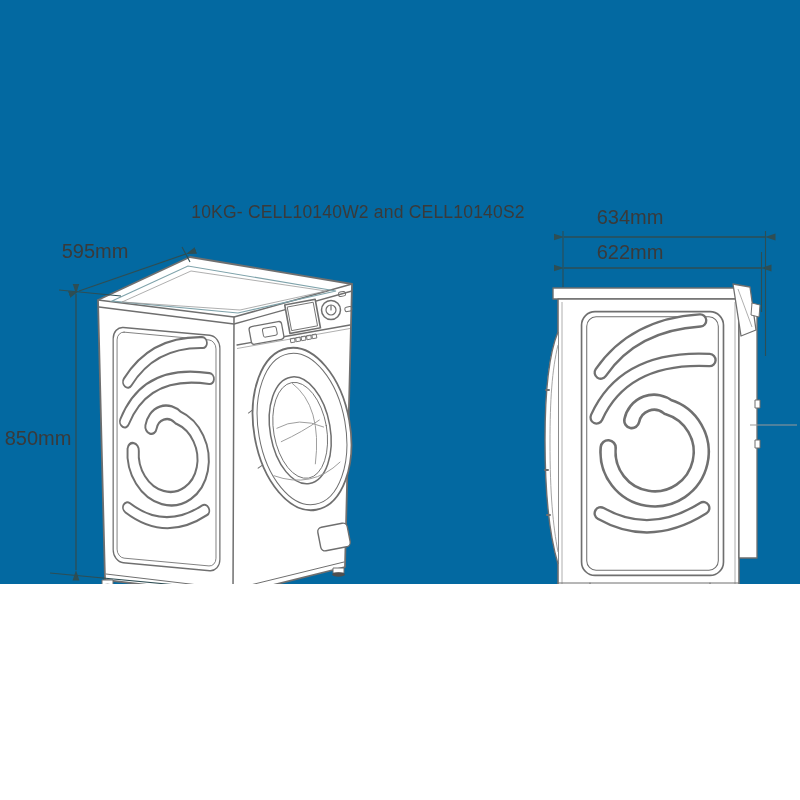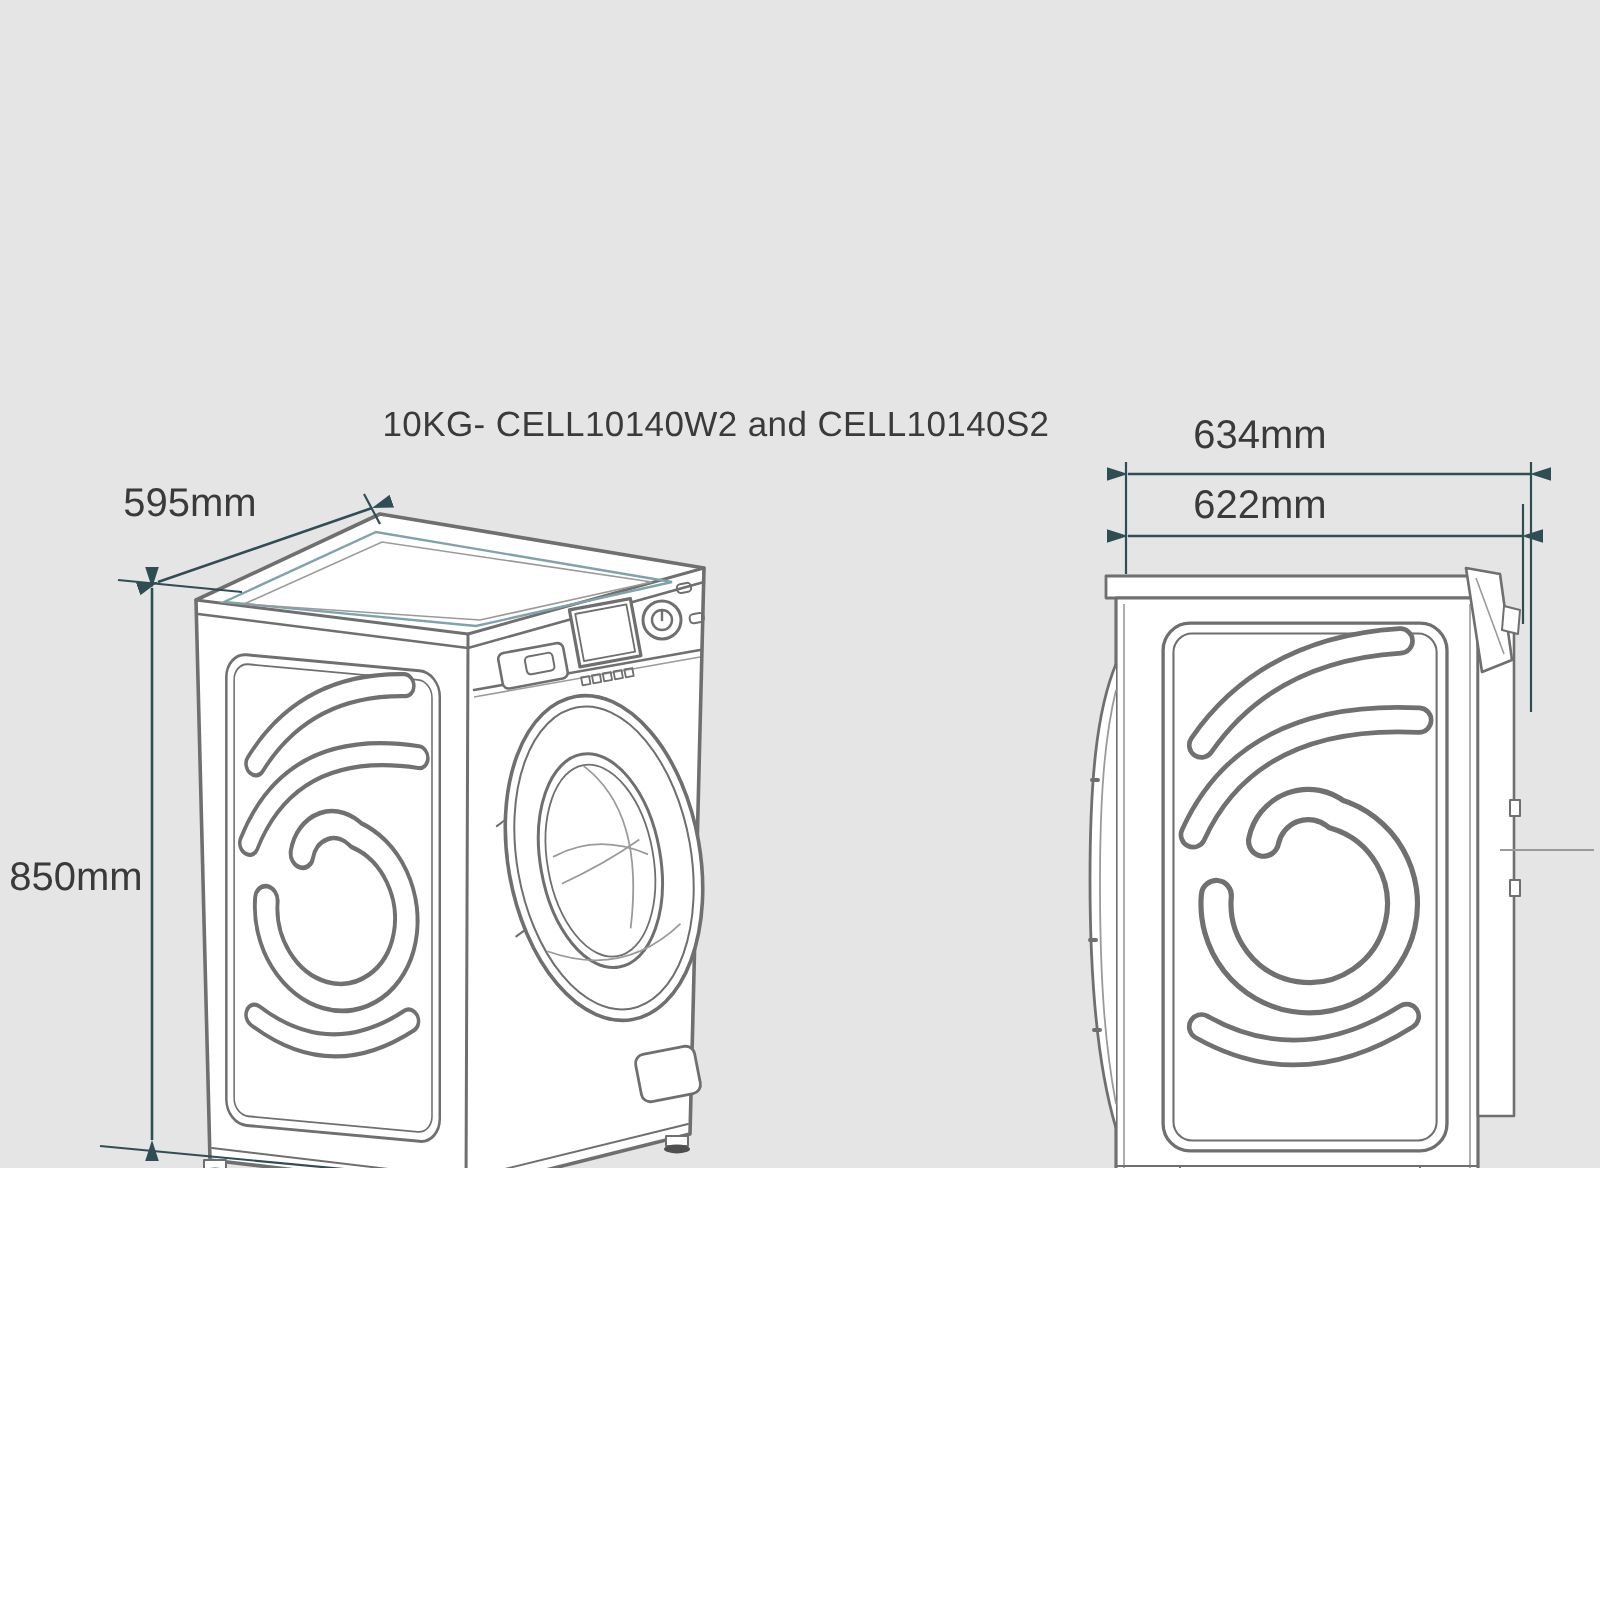--- a/index.html
+++ b/index.html
@@ -1,16 +1,16 @@
 <!DOCTYPE html>
 <html><head>
 <meta charset="utf-8">
 <style>
   html,body{margin:0;padding:0;background:#ffffff;}
-  .canvas{position:relative;width:800px;height:584px;background:#e5e5e5;overflow:hidden;
+  .canvas{position:relative;width:800px;height:584px;background:#0369a1;overflow:hidden;
           font-family:"Liberation Sans", sans-serif;}
   svg{display:block;}
   text{font-family:"Liberation Sans", sans-serif;fill:#3a3a3a;}
   .t-title{font-size:17.5px;letter-spacing:.2px;}
   .t-dim{font-size:20px;}
   .ln{stroke:#6f6f6f;fill:none;stroke-linecap:round;stroke-linejoin:round;}
   .lnf{stroke:#6f6f6f;fill:#ffffff;stroke-linejoin:round;}
   .lt{stroke:#9a9a9a;fill:none;}
   .accent{stroke:#7fa3ab;fill:none;}
   .dim{stroke:#2e4e54;stroke-width:1.3;fill:none;marker-start:url(#arr);marker-end:url(#arr);}

